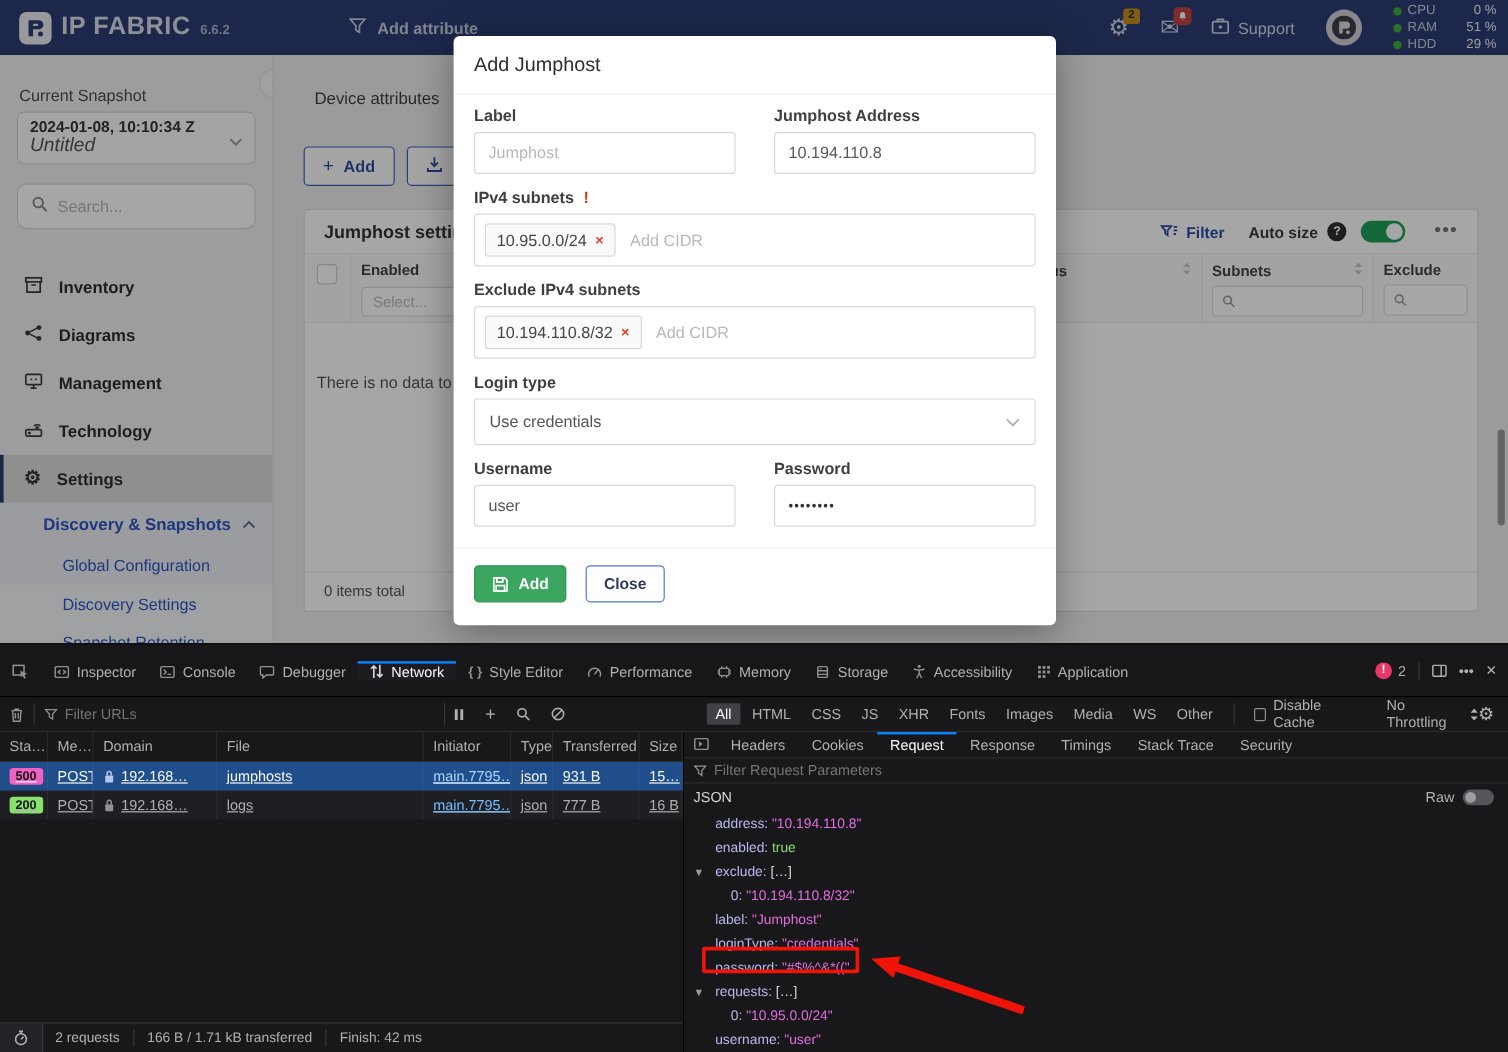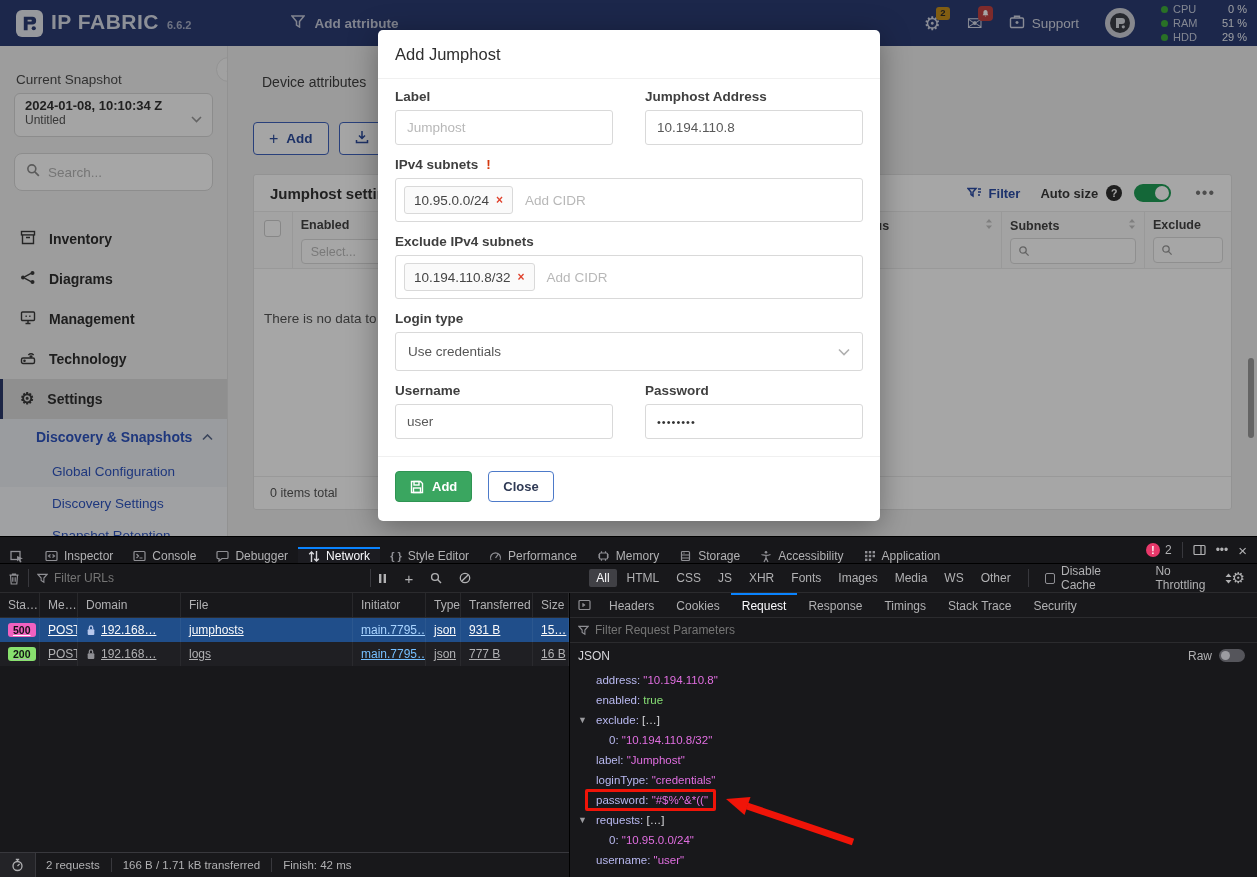--- a/index.html
+++ b/index.html
@@ -30,21 +30,21 @@
   .stat .dot { width:7px; height:7px; border-radius:50%; background:#3fae3b; }
   .stat .sl { color:#c8cedf; width:28px; }
   .stat .sv { color:#eef1f8; margin-left:auto; }
 
   
   .sb { position:absolute; top:46px; left:0; width:228px; bottom:0; background:#f2f2f2; border-right:1px solid #e0e0e0; overflow:hidden; }
   .sb-collapse { position:absolute; top:11px; left:216px; width:25px; height:25px; border-radius:50%; background:#f7f7f7; border:1px solid #e2e2e2; color:#8a8a8a; display:flex; align-items:center; justify-content:center; font-size:14px; z-index:10; cursor:pointer; }
   .sb-label { margin:26px 0 6px 16px; font-size:13.5px; color:#4c4c4c; }
   .snap { margin:0 14px; height:44px; background:#fcfcfc; border:1px solid #d7d7d7; border-radius:6px; padding:4px 10px; position:relative; cursor:pointer; }
   .snap .d1 { font-size:13px; font-weight:700; color:#333; }
-  .snap .d2 { font-size:12px; color:#555; }
+  .snap .d2 { font-size:16px; font-style:italic; color:#555; }
   .snap .chev { position:absolute; right:10px; top:15px; }
   .sb-search { margin:16px 14px 0; height:38px; background:#fff; border:1px solid #d9d9d9; border-radius:8px; display:flex; align-items:center; gap:8px; padding:0 11px; }
   .sb-search input { border:none; outline:none; font-size:13.5px; color:#444; width:140px; background:transparent; font-family:inherit; }
   .sb-search input::placeholder { color:#b5b5b5; }
   .nav { margin-top:28px; }
   .nav-it { height:40px; display:flex; align-items:center; gap:13px; padding-left:20px; font-size:14px; font-weight:600; color:#2f2f2f; cursor:pointer; }
   .nav-it svg, .nav-it .gicon { color:#3a3a3a; }
   .nav-it.active { background:#dcdcdc; border-left:3px solid #2b3a6b; padding-left:17px; }
   .gicon { font-size:16px; line-height:1; }
   .subnav { background:#edf0f5; padding-bottom:4px; }
@@ -99,21 +99,21 @@
   .m-select { width:468px; height:39px; border:1px solid #d9d9d9; border-radius:3px; display:flex; align-items:center; padding:0 12px; font-size:13.5px; color:#555; cursor:pointer; }
   .m-select svg { margin-left:auto; }
   .pw { letter-spacing:1px; font-size:11px; color:#333; }
   .m-foot { margin-top:17px; border-top:1px solid #f0f0f0; padding:14px 17px; display:flex; gap:16px; }
   .btn-add { height:31px; padding:0 14px; background:#3aa660; border:1px solid #2f9453; border-radius:4px; color:#fff; font-size:13px; font-weight:700; display:flex; align-items:center; gap:8px; cursor:pointer; font-family:inherit; }
   .btn-close { height:31px; padding:0 14px; background:#fff; border:1px solid #4d7ac9; border-radius:4px; color:#2f3a55; font-size:13px; font-weight:700; cursor:pointer; font-family:inherit; }
 
   
   .dt { position:absolute; top:536px; left:0; width:1257px; height:341px; background:#18181b; color:#b1b1b3; font-size:12px; border-top:1px solid #000; display:flex; flex-direction:column; }
   .dt svg { flex:none; }
-  .dt-tabbar { height:27px; display:flex; align-items:flex-end; background:#17171a; border-bottom:1px solid #000; }
+  .dt-tabbar { height:44px; display:flex; align-items:center; background:#17171a; border-bottom:1px solid #000; }
   .dt-pick { width:34px; display:flex; align-items:center; justify-content:center; cursor:pointer; color:#8f8f94; }
   .vsep { width:1px; background:#38383d; margin:5px 0; }
   .dt-tab { display:flex; align-items:center; gap:6px; padding:0 10px; border-top:2px solid transparent; color:#b1b1b3; cursor:pointer; white-space:nowrap; }
   .dt-tab .ic { color:#8f8f94; display:flex; }
   .dt-tab.active { color:#fbfbfe; border-top:2px solid #0a84ff; background:#1c1c21; }
   .dt-tab.active .ic { color:#d7d7db; }
   .dt-tb-right { margin-left:auto; display:flex; align-items:center; gap:10px; padding-right:10px; }
   .errb { display:flex; align-items:center; gap:5px; cursor:pointer; }
   .errb .c { width:14px; height:14px; border-radius:50%; background:#e8386a; color:#fff; font-size:10px; font-weight:700; display:flex; align-items:center; justify-content:center; }
   .dt-ic { color:#b1b1b3; cursor:pointer; display:flex; align-items:center; }

